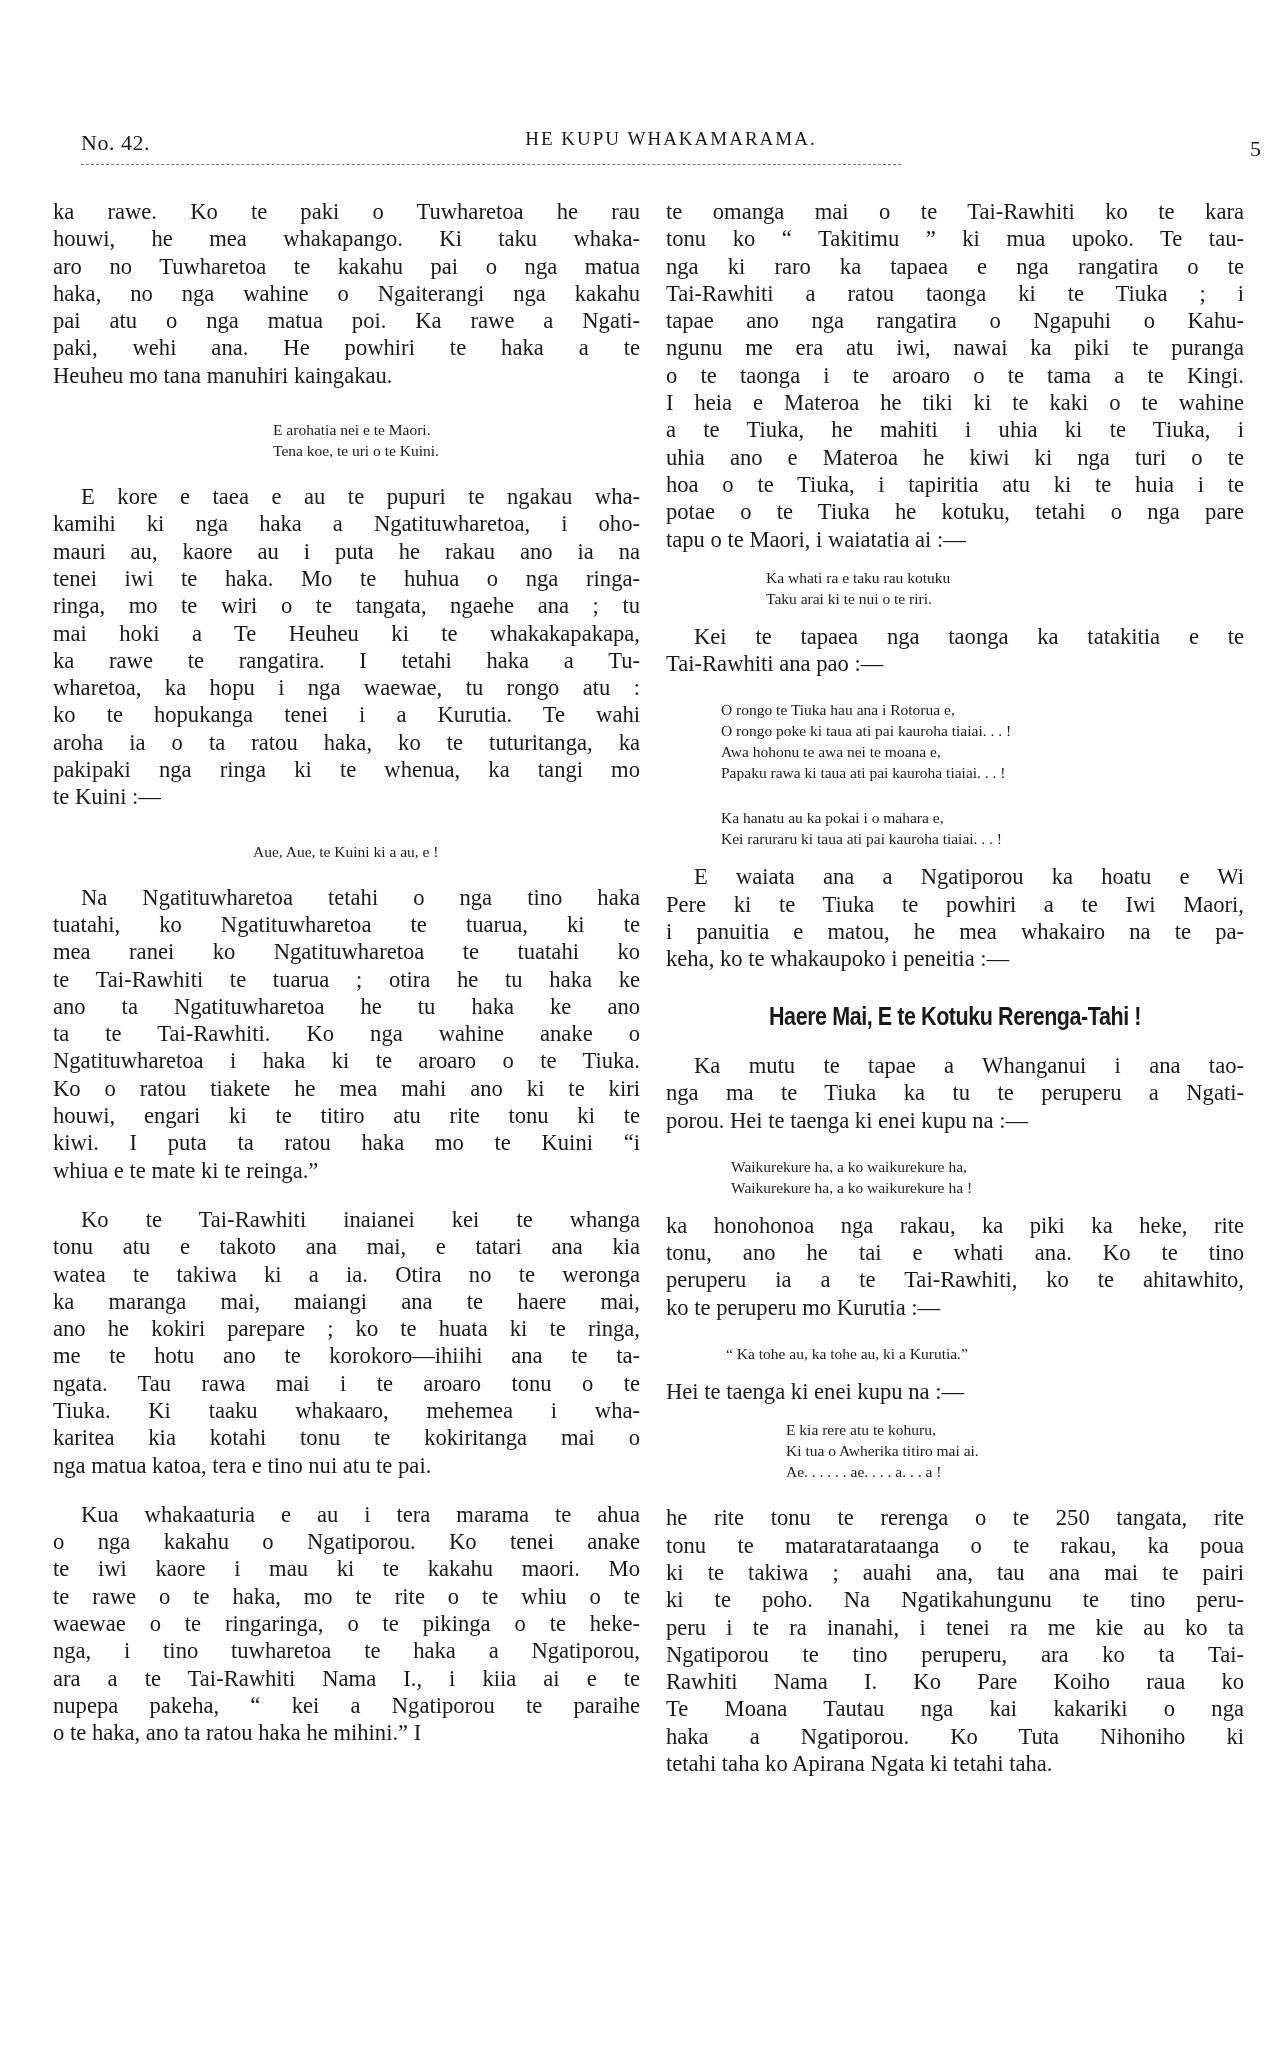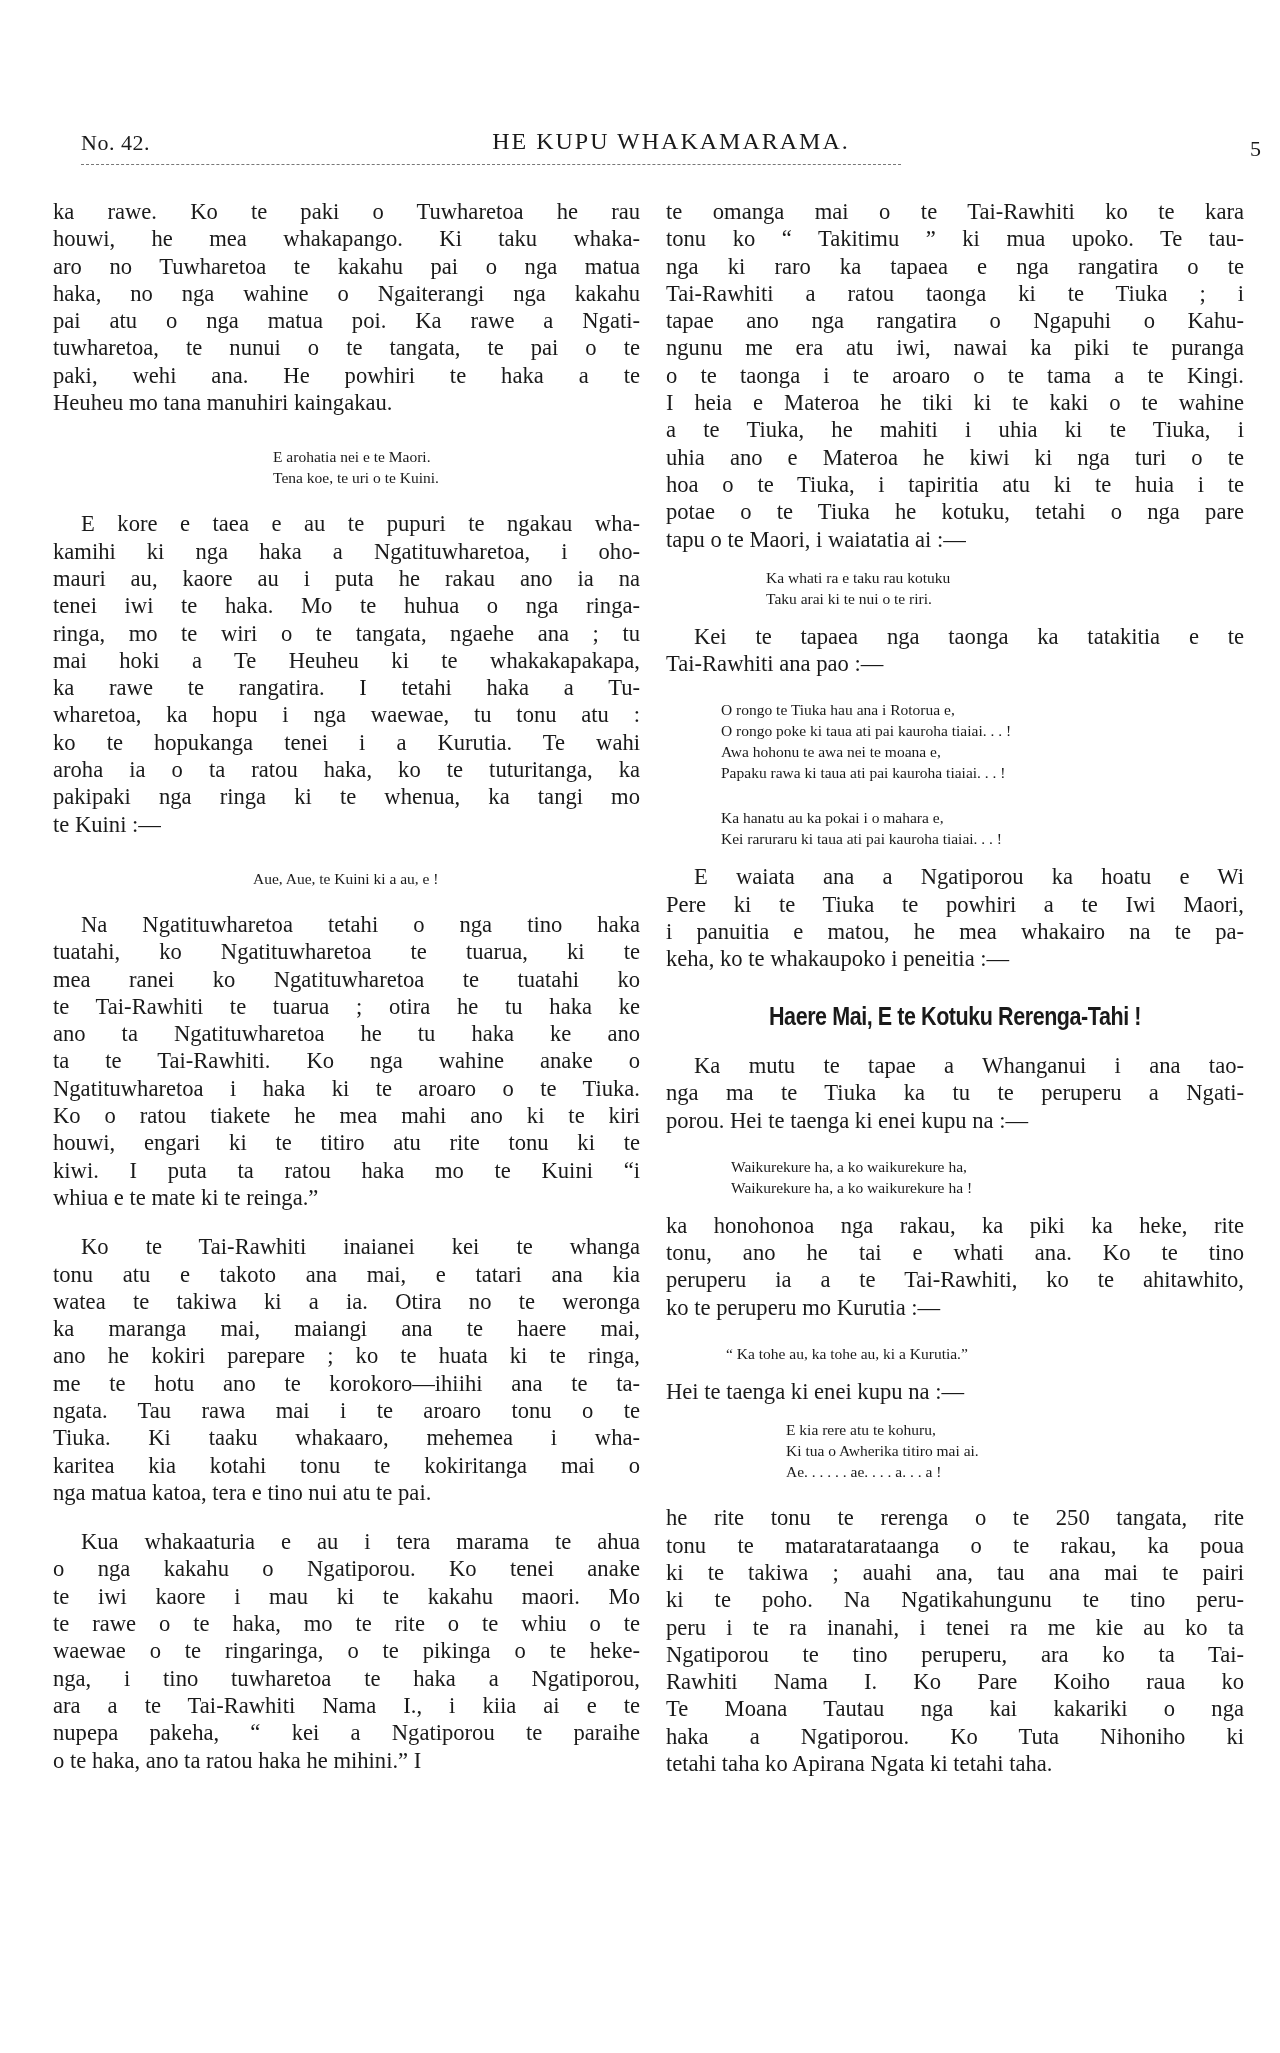--- a/index.html
+++ b/index.html
@@ -2,21 +2,21 @@
 <html><head>
 <meta charset="utf-8">
 <style>
   html, body { margin: 0; padding: 0; background: #ffffff; }
   body {
     width: 1280px; height: 2053px; position: relative; overflow: hidden;
     font-family: "Liberation Serif", "DejaVu Serif", serif; color: #1a1a1a;
   }
   .header { position: absolute; top: 122px; left: 53px; width: 1180px; height: 40px; margin-left: 28px; }
   .header .no { position: absolute; left: 0; top: 8px; font-size: 22px; letter-spacing: 0.5px; }
-  .header .title { position: absolute; left: 0; right: 0; top: 6px; text-align: center; font-size: 24px; letter-spacing: 2px; }
+  .header .title { position: absolute; left: 0; right: 0; top: 6px; text-align: center; font-size: 19px; letter-spacing: 2px; }
   .header .pg { position: absolute; right: 0; top: 14px; font-size: 22px; }
   .header .rule { position: absolute; left: 0; top: 42px; width: 820px; border-top: 1px dashed #777; }
   .col { position: absolute; top: 198px; font-size: 22.6px; line-height: 27.3px; }
   .col.left { left: 53px; width: 587px; }
   .col.right { left: 666px; width: 578px; }
   .para { margin: 0; text-align: justify; text-align-last: justify; }
   .para .ln { display: block; text-align: justify; text-align-last: justify; white-space: nowrap; }
   .para .ln.last { text-align-last: left; }
   .para .ln.indent { text-indent: 28px; }
   .verse { margin: 0; font-size: 15.5px; line-height: 21px; }
@@ -36,39 +36,38 @@
   <div class="rule"></div>
 </div>
 
 <div class="col left">
   <div class="para">
       <span class="ln">ka rawe.  Ko te paki o Tuwharetoa he rau</span>
       <span class="ln">houwi, he mea whakapango.  Ki taku whaka-</span>
       <span class="ln">aro no Tuwharetoa te kakahu pai o nga matua</span>
       <span class="ln">haka, no nga wahine o Ngaiterangi nga kakahu</span>
       <span class="ln">pai atu o nga matua poi.  Ka rawe a Ngati-</span>
-      <span class="ln">tuwharetoa, te nunui o te tangata, te pai o te</span>
       <span class="ln">paki, wehi ana.  He powhiri te haka a te</span>
       <span class="ln last">Heuheu mo tana manuhiri kaingakau.</span>
     </div>
   <div class="sp-l"></div>
   <div class="verse" style="padding-left:220px">
       <span class="ln">E arohatia nei e te Maori.</span>
       <span class="ln">Tena koe, te uri o te Kuini.</span>
     </div>
   <div class="sp-m"></div>
   <div class="para">
       <span class="ln indent">E kore e taea e au te pupuri te ngakau wha-</span>
       <span class="ln">kamihi ki nga haka a Ngatituwharetoa, i oho-</span>
       <span class="ln">mauri au, kaore au i puta he rakau ano ia na</span>
       <span class="ln">tenei iwi te haka.  Mo te huhua o nga ringa-</span>
       <span class="ln">ringa, mo te wiri o te tangata, ngaehe ana ; tu</span>
       <span class="ln">mai hoki a Te Heuheu ki te whakakapakapa,</span>
       <span class="ln">ka rawe te rangatira.  I tetahi haka a Tu-</span>
-      <span class="ln">wharetoa, ka hopu i nga waewae, tu tonu atu :</span>
+      <span class="ln">wharetoa, ka hopu i nga waewae, tu rongo atu :</span>
       <span class="ln">ko te hopukanga tenei i a Kurutia.  Te wahi</span>
       <span class="ln">aroha ia o ta ratou haka, ko te tuturitanga, ka</span>
       <span class="ln">pakipaki nga ringa ki te whenua, ka tangi mo</span>
       <span class="ln last">te Kuini :—</span>
     </div>
   <div class="sp-l"></div>
   <div class="verse" style="padding-left:200px">
       <span class="ln">Aue, Aue, te Kuini ki a au, e !</span>
     </div>
   <div class="sp-m"></div>

